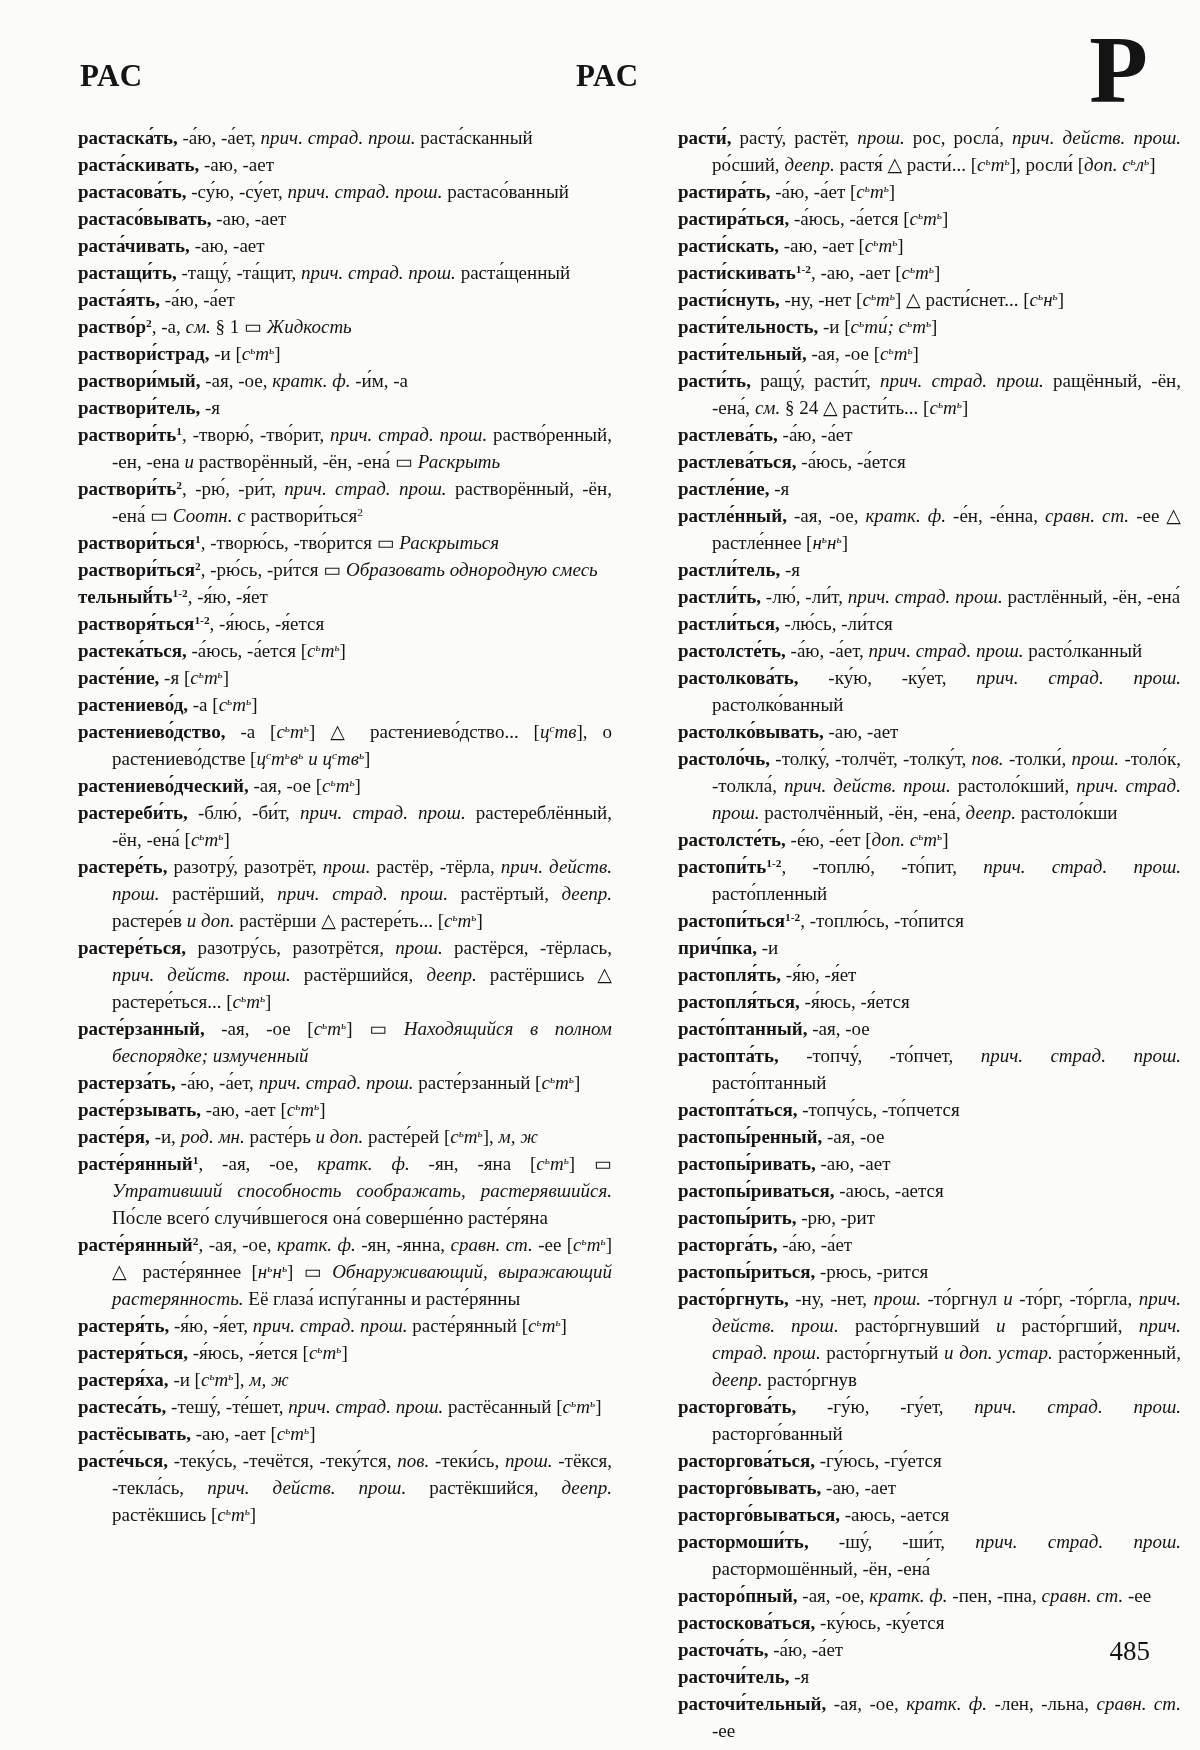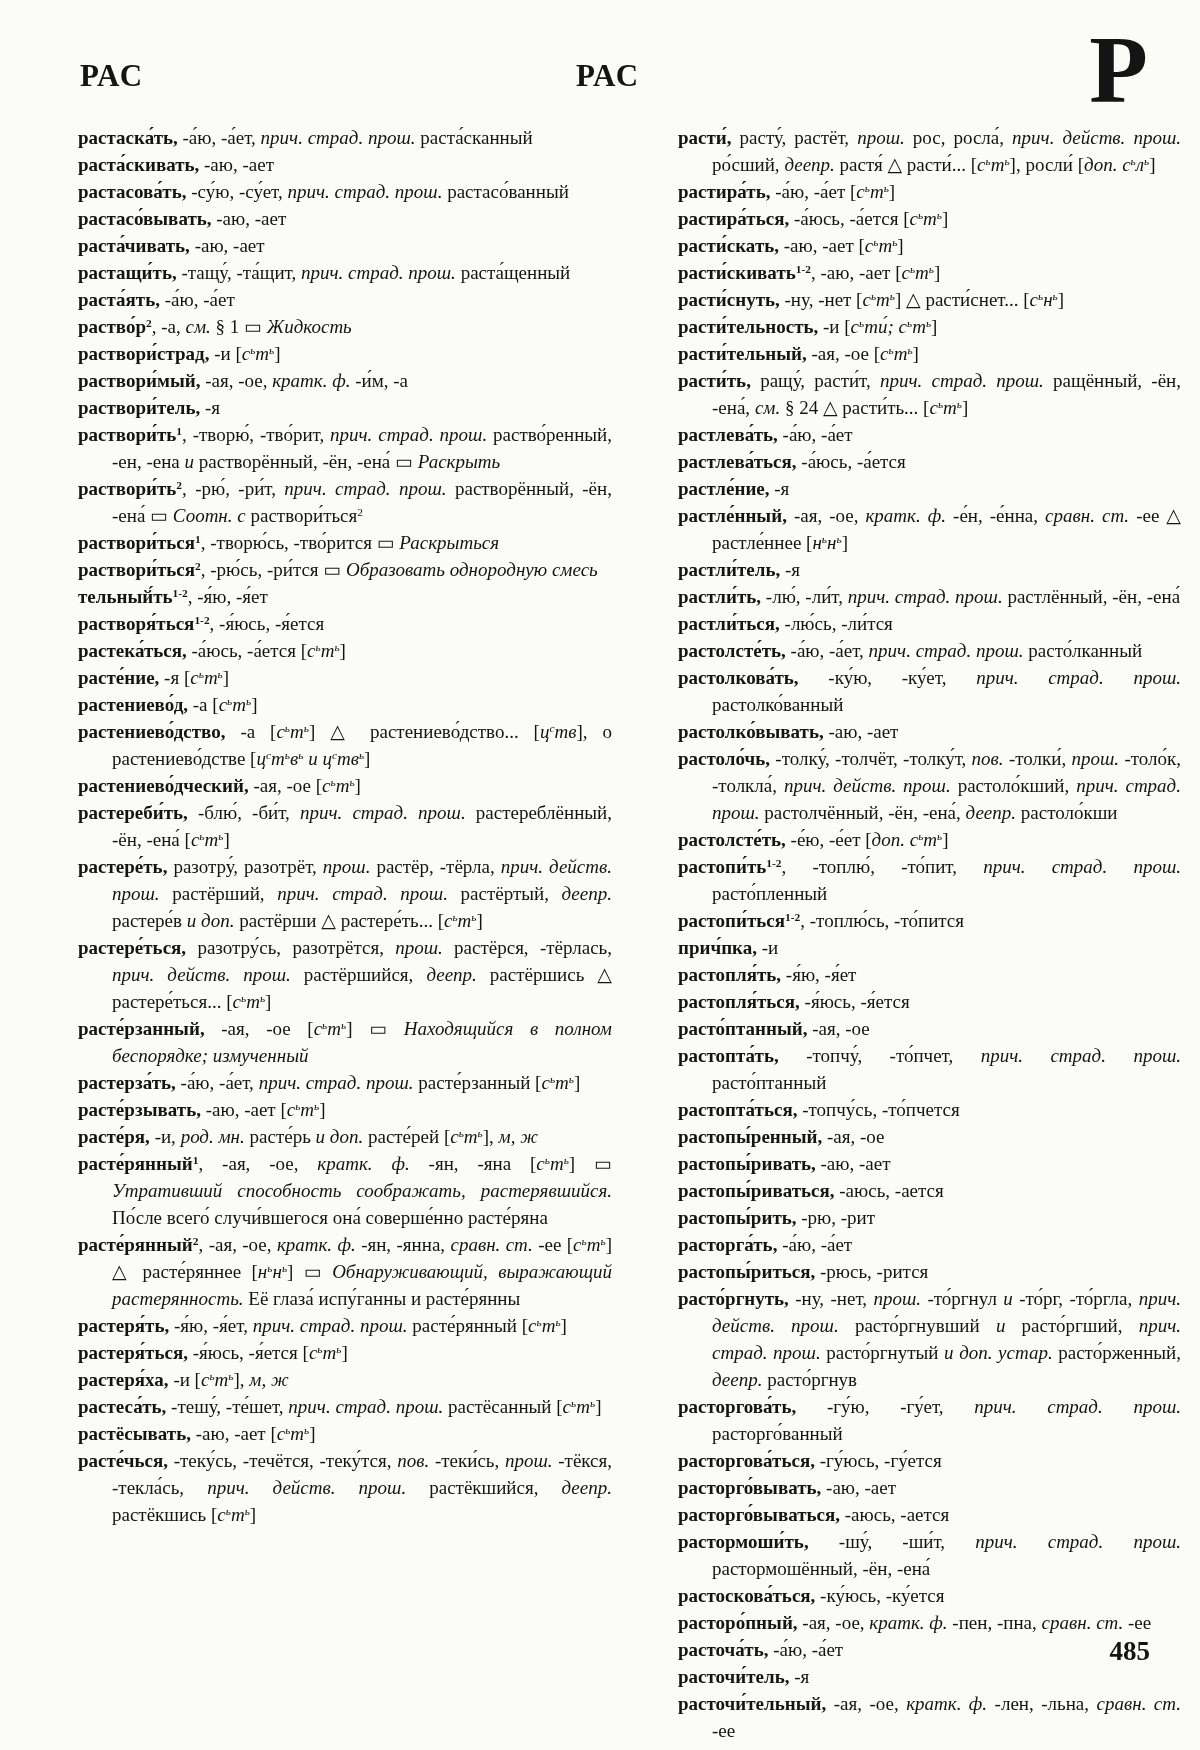--- a/index.html
+++ b/index.html
@@ -42,21 +42,20 @@
     font-size:0.60em;
     vertical-align:0.55em;
     line-height:0;
     text-indent:0;
   }
   .rt-bs{font-weight:bold;}
   .rt-is{font-style:italic;}
   .page-number{
     position:absolute;top:1636px;right:50px;
     font-size:27px;
-    font-weight:bold;
   }
 </style>
 </head>
 <body>
 
 <div class="page">
   <div class="running-head" id="rh-left">РАС</div>
   <div class="running-head" id="rh-right">РАС</div>
   <div class="section-letter">Р</div>
 
@@ -134,21 +133,21 @@
       <div class="entry"><span class="rt-b">растопы́риваться,</span> -аюсь, -ается</div>
       <div class="entry"><span class="rt-b">растопы́рить,</span> -рю, -рит</div>
       <div class="entry"><span class="rt-b">расторга́ть,</span> -а́ю, -а́ет</div>
       <div class="entry"><span class="rt-b">растопы́риться,</span> -рюсь, -рится</div>
       <div class="entry"><span class="rt-b">расто́ргнуть,</span> -ну, -нет, <span class="rt-i">прош.</span> -то́ргнул <span class="rt-i">и</span> -то́рг, -то́ргла, <span class="rt-i">прич. действ. прош.</span> расто́ргнувший <span class="rt-i">и</span> расто́ргший, <span class="rt-i">прич. страд. прош.</span> расто́ргнутый <span class="rt-i">и доп. устар.</span> расто́рженный, <span class="rt-i">деепр.</span> расто́ргнув</div>
       <div class="entry"><span class="rt-b">расторгова́ть,</span> -гу́ю, -гу́ет, <span class="rt-i">прич. страд. прош.</span> расторго́ванный</div>
       <div class="entry"><span class="rt-b">расторгова́ться,</span> -гу́юсь, -гу́ется</div>
       <div class="entry"><span class="rt-b">расторго́вывать,</span> -аю, -ает</div>
       <div class="entry"><span class="rt-b">расторго́вываться,</span> -аюсь, -ается</div>
       <div class="entry"><span class="rt-b">растормоши́ть,</span> -шу́, -ши́т, <span class="rt-i">прич. страд. прош.</span> растормошённый, -ён, -ена́</div>
+      <div class="entry"><span class="rt-b">расторо́пный,</span> -ая, -ое, <span class="rt-i">кратк. ф.</span> -пен, -пна, <span class="rt-i">сравн. ст.</span> -ее</div>
       <div class="entry"><span class="rt-b">растоскова́ться,</span> -ку́юсь, -ку́ется</div>
-      <div class="entry"><span class="rt-b">расторо́пный,</span> -ая, -ое, <span class="rt-i">кратк. ф.</span> -пен, -пна, <span class="rt-i">сравн. ст.</span> -ее</div>
       <div class="entry"><span class="rt-b">расточа́ть,</span> -а́ю, -а́ет</div>
       <div class="entry"><span class="rt-b">расточи́тель,</span> -я</div>
       <div class="entry"><span class="rt-b">расточи́тельный,</span> -ая, -ое, <span class="rt-i">кратк. ф.</span> -лен, -льна, <span class="rt-i">сравн. ст.</span> -ее</div>
     </div>
 
   <div class="page-number">485</div>
 </div>
 
 </body></html>

